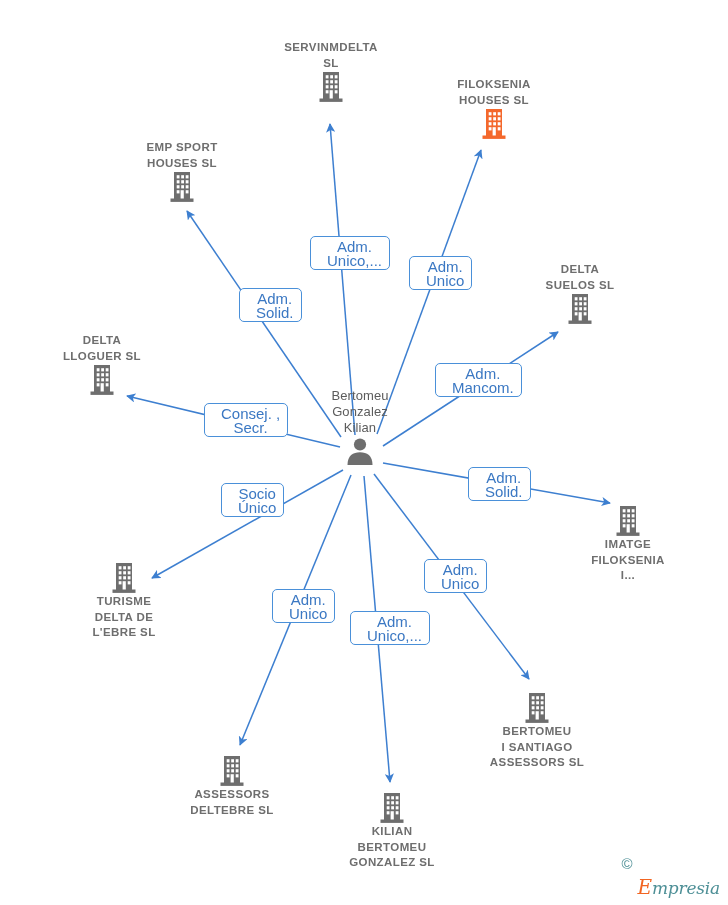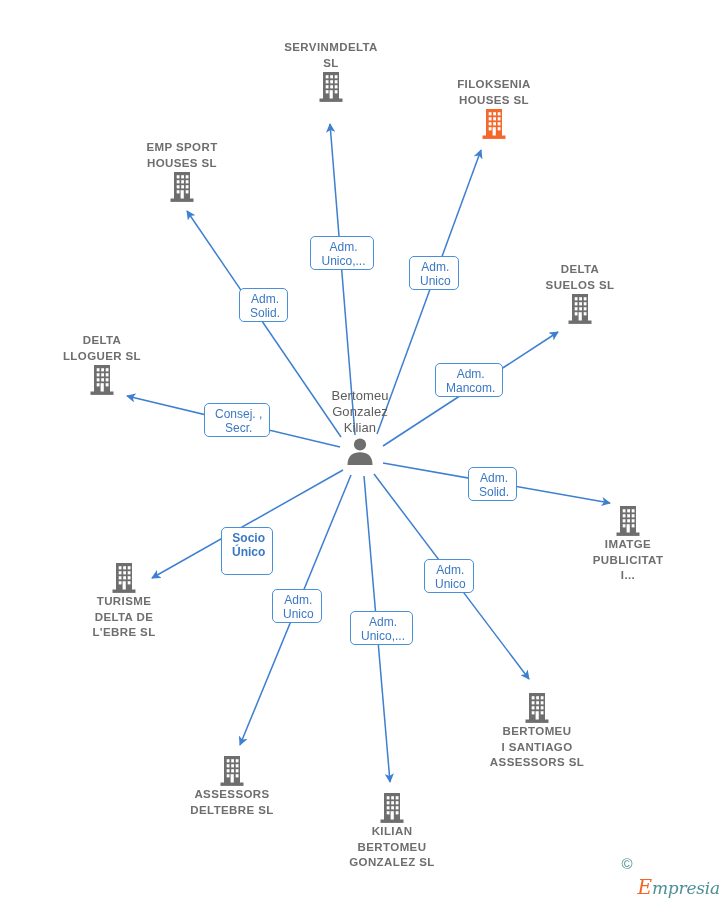--- a/index.html
+++ b/index.html
@@ -50,24 +50,24 @@
   .node-icon svg { display: inline-block; }
   .node.below .node-icon { margin-top: 3px; }
   .node.above .node-icon { margin-bottom: 3px; }
 
   .edge-label {
     position: absolute;
     border: 1.2px solid #4a90d9;
     border-radius: 5px;
     background: #ffffff;
     color: #3b78c3;
-    font-size: 12px;
+    font-size: 15px;
     line-height: 14px;
     text-align: center;
-    padding: 3px 7px 4px 10px;
+    padding: 3px 7px 4px 16px;
     white-space: pre-line;
     box-sizing: border-box;
   }
   .watermark {
     position: absolute;
     right: 8px;
     bottom: 6px;
     display: flex;
     align-items: center;
     gap: 5px;
@@ -225,21 +225,21 @@
           <rect x="14.2" y="9.2" width="2.8" height="3.2" fill="#ffffff"></rect>
           <rect x="18.7" y="9.2" width="2.8" height="3.2" fill="#ffffff"></rect>
           <rect x="9.7" y="14.2" width="2.8" height="3.2" fill="#ffffff"></rect>
           <rect x="14.2" y="14.2" width="2.8" height="3.2" fill="#ffffff"></rect>
           <rect x="18.7" y="14.2" width="2.8" height="3.2" fill="#ffffff"></rect>
           <rect x="9.7" y="19.2" width="2.8" height="3.2" fill="#ffffff"></rect>
           <rect x="18.7" y="19.2" width="2.8" height="3.2" fill="#ffffff"></rect>
           <rect x="13.6" y="19.2" width="3.2" height="8.3" fill="#ffffff"></rect>
         </svg></div>
       <div class="node-label">IMATGE
-PUBLICITAT
+FILOKSENIA
 I...</div>
     </div>
     <div class="node below" style="left: 124px; top: 559px;">
       <div class="node-icon"><svg width="30" height="32" viewBox="0 0 30 32">
           <path d="M7 1 h16 v27 h-16 z" fill="#6e6e6e"></path>
           <rect x="3.5" y="27.5" width="23" height="3.4" fill="#6e6e6e"></rect>
           <rect x="9.7" y="4.2" width="2.8" height="3.2" fill="#ffffff"></rect>
           <rect x="14.2" y="4.2" width="2.8" height="3.2" fill="#ffffff"></rect>
           <rect x="18.7" y="4.2" width="2.8" height="3.2" fill="#ffffff"></rect>
           <rect x="9.7" y="9.2" width="2.8" height="3.2" fill="#ffffff"></rect>
@@ -334,21 +334,21 @@
     <div class="edge-label" style="left: 409px; top: 256px; min-width: 48px; height: 34px;">Adm.
 Unico</div>
     <div class="edge-label" style="left: 239px; top: 288px; min-width: 47px; height: 34px;">Adm.
 Solid.</div>
     <div class="edge-label" style="left: 435px; top: 363px; min-width: 63px; height: 34px;">Adm.
 Mancom.</div>
     <div class="edge-label" style="left: 204px; top: 403px; min-width: 59px; height: 34px;">Consej. ,
 Secr.</div>
     <div class="edge-label" style="left: 468px; top: 467px; min-width: 47px; height: 34px;">Adm.
 Solid.</div>
-    <div class="edge-label" style="left: 221px; top: 527px; min-width: 45px; height: 48px; font-weight: bold;">Socio
+    <div class="edge-label" style="left: 221px; top: 483px; min-width: 45px; height: 34px;">Socio
 Único</div>
     <div class="edge-label" style="left: 424px; top: 559px; min-width: 48px; height: 34px;">Adm.
 Unico</div>
     <div class="edge-label" style="left: 272px; top: 589px; min-width: 48px; height: 34px;">Adm.
 Unico</div>
     <div class="edge-label" style="left: 350px; top: 611px; min-width: 53px; height: 34px;">Adm.
 Unico,...</div>
   </div>
 
 <div class="watermark">

